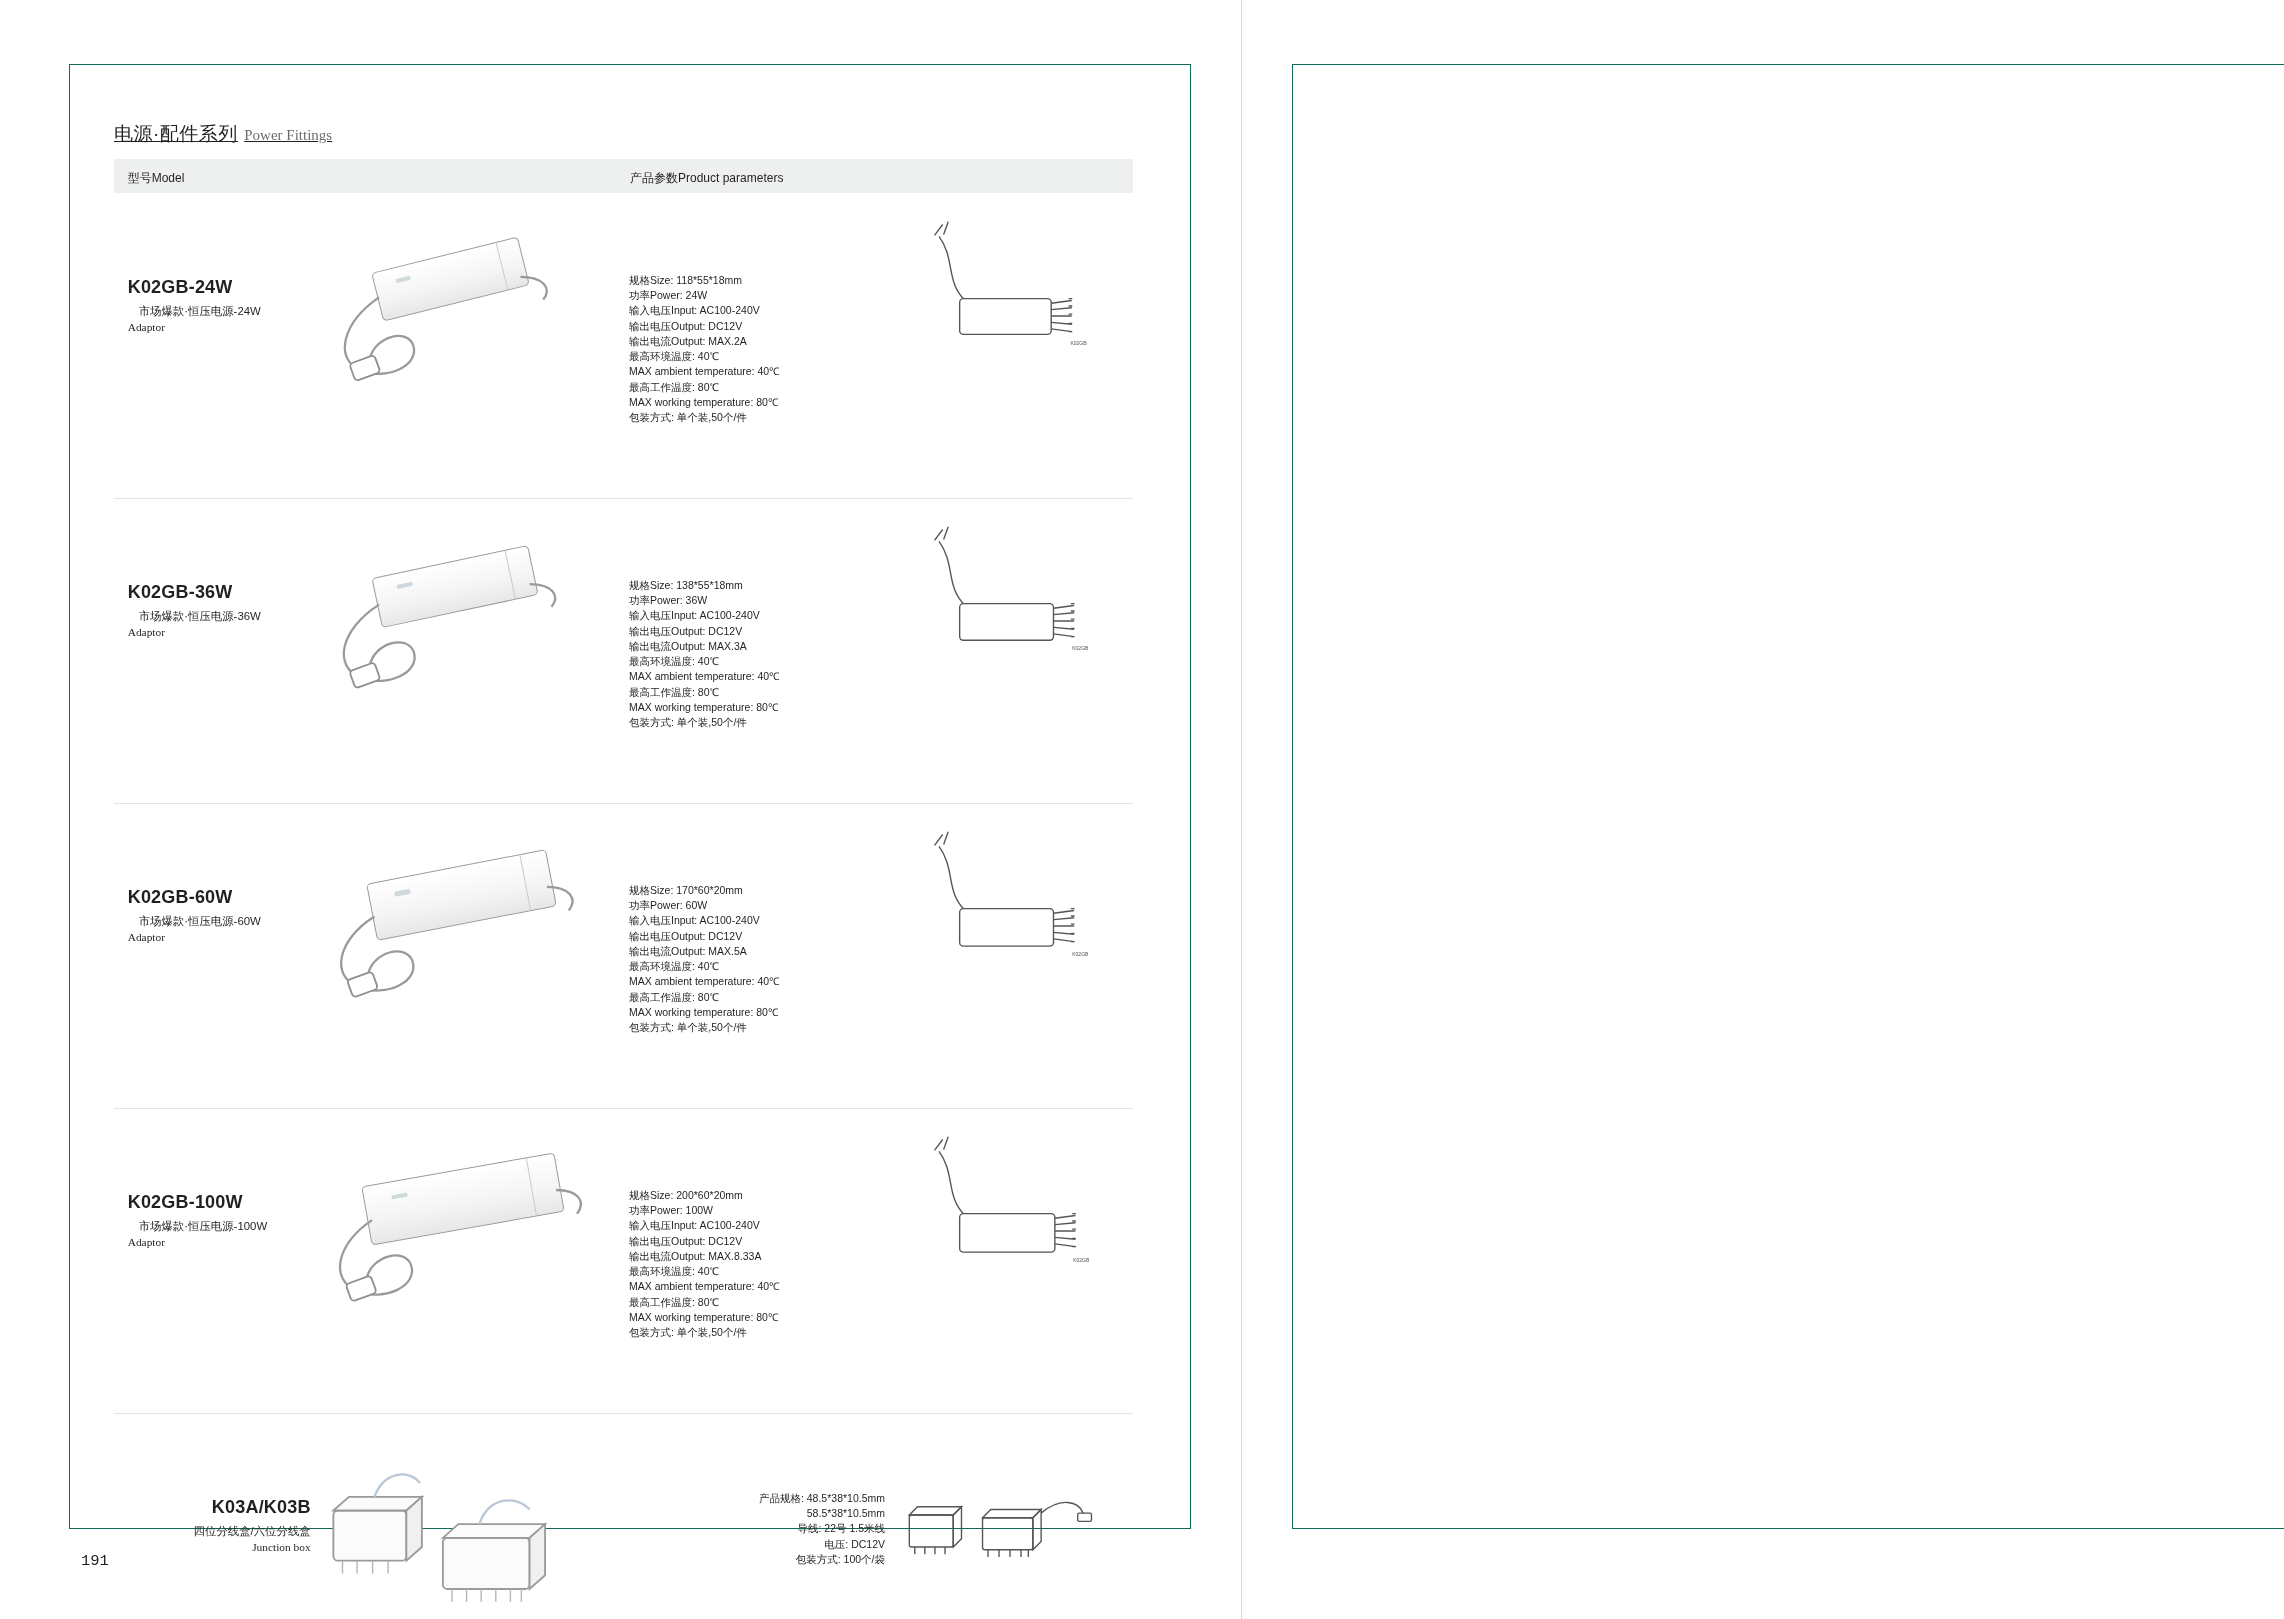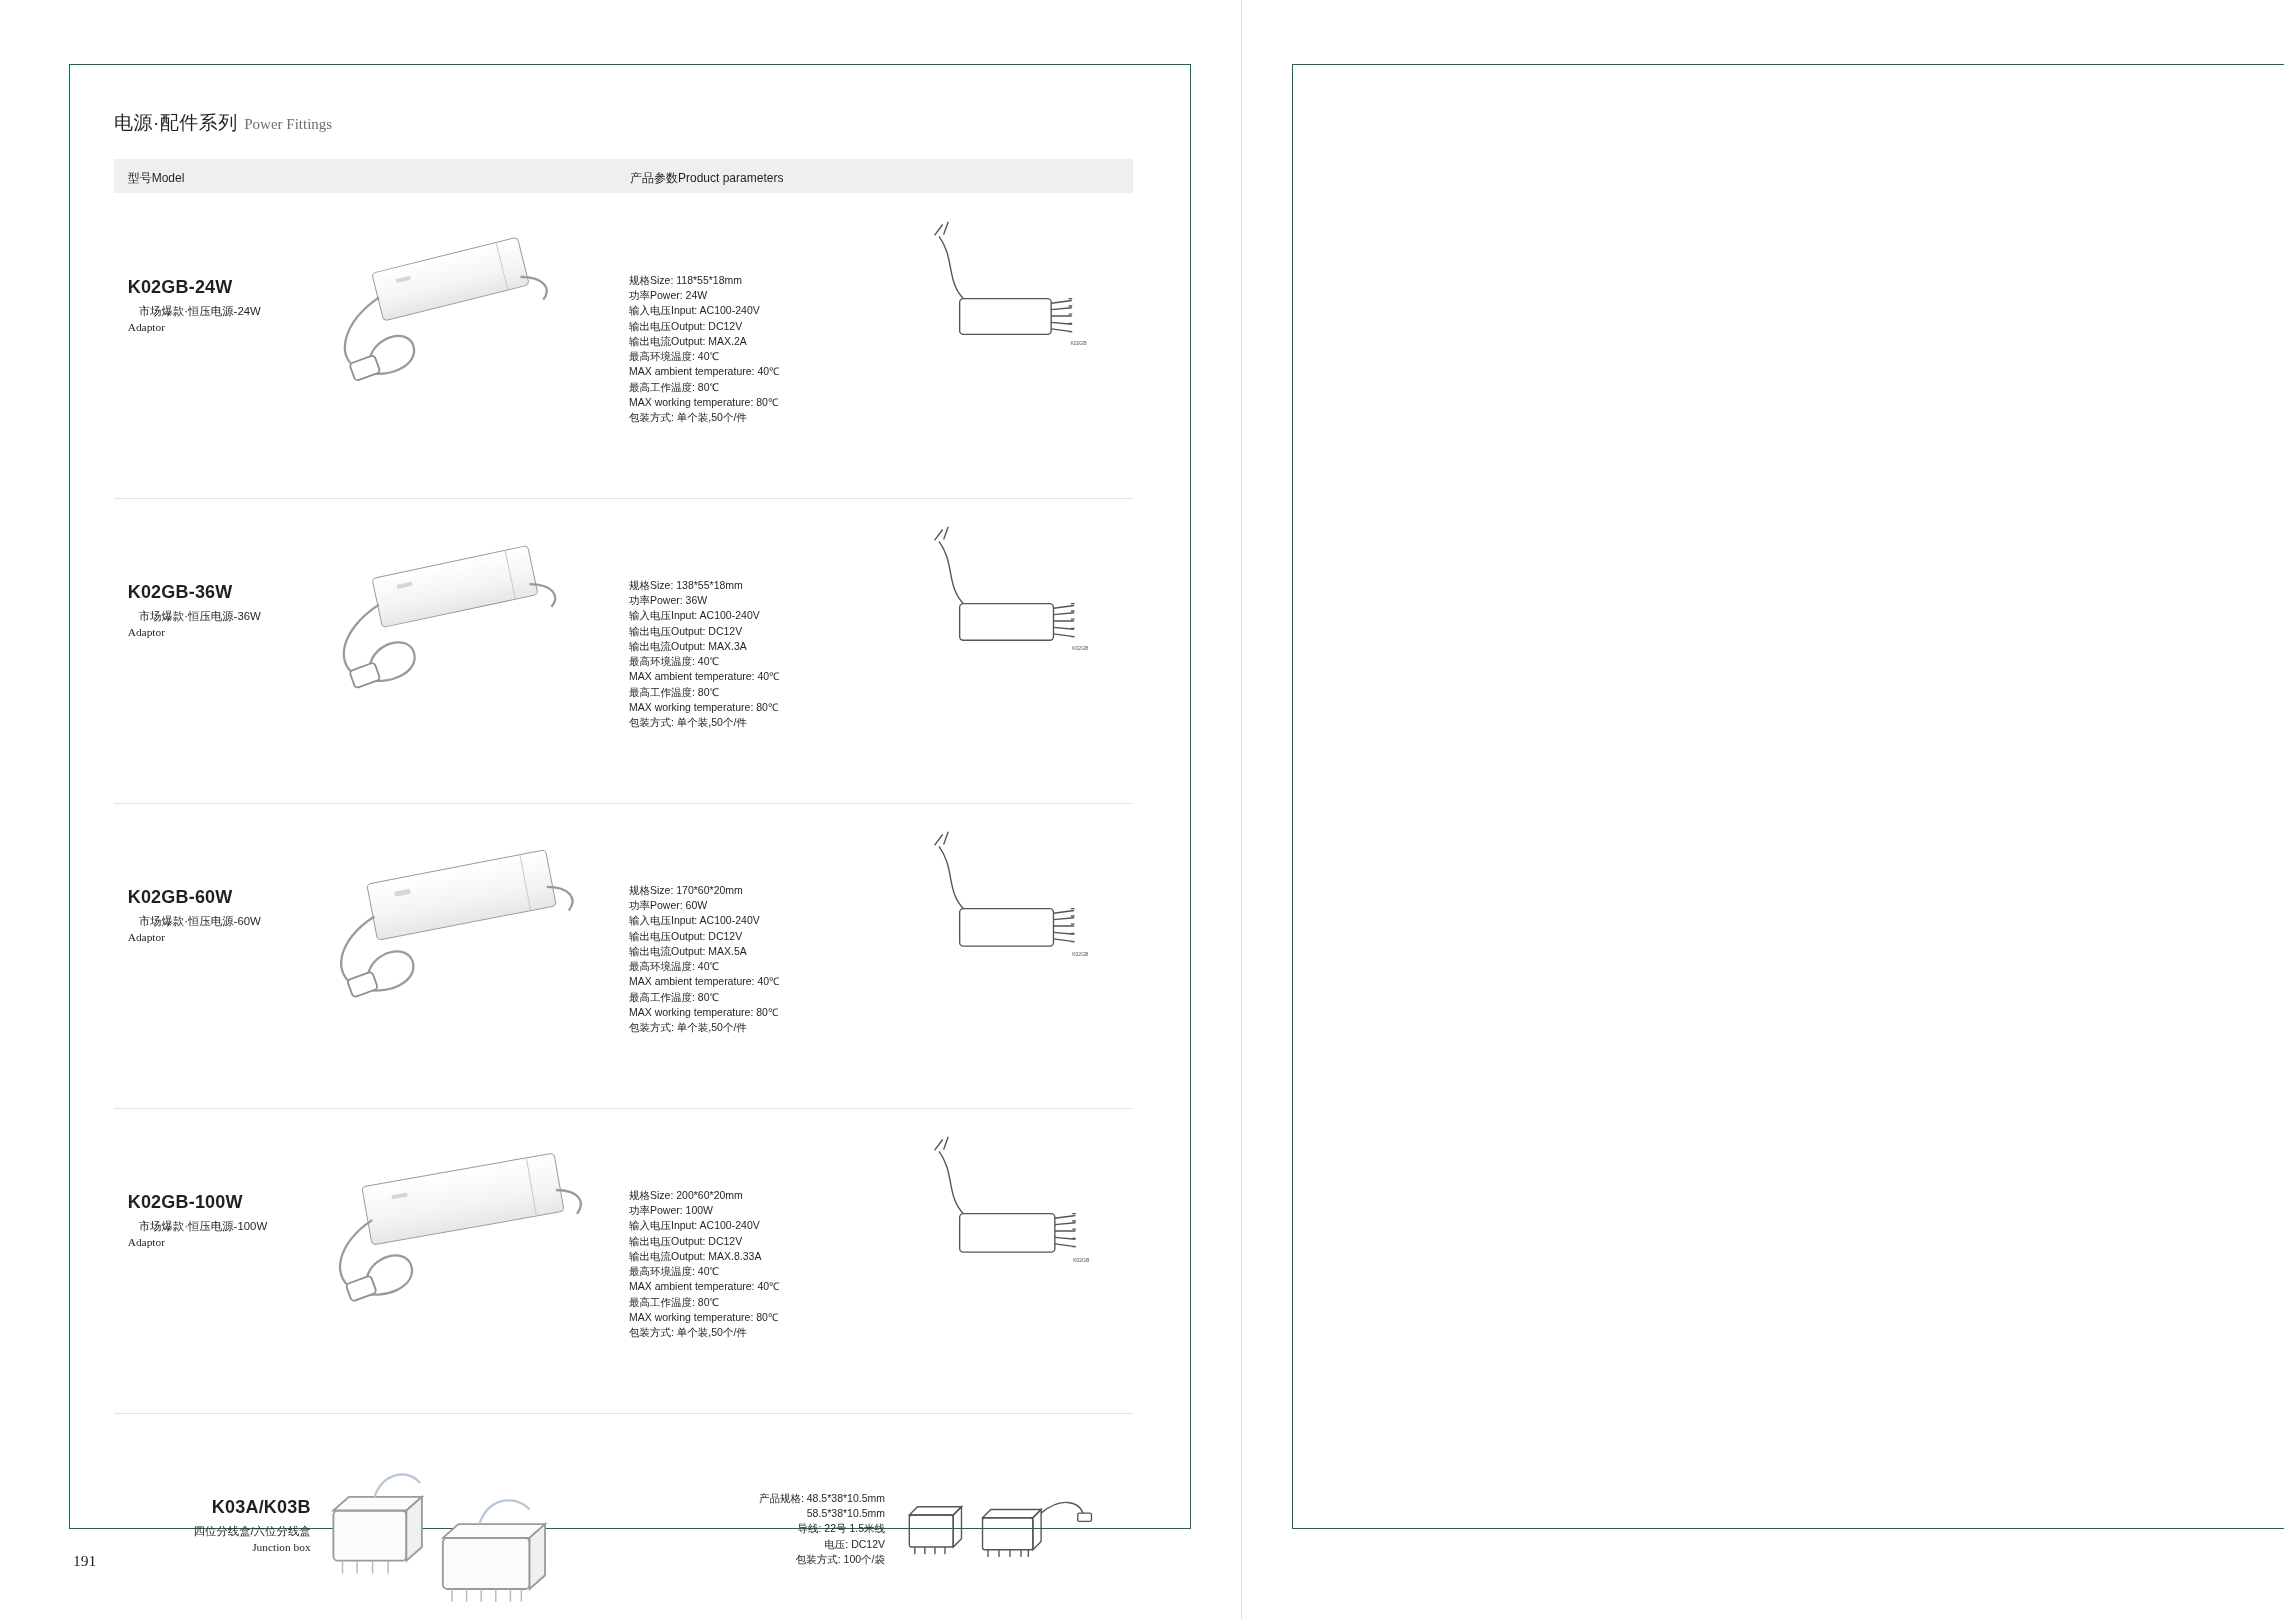--- a/index.html
+++ b/index.html
@@ -19,23 +19,24 @@
   .frame {
     position: absolute;
     top: 64px; bottom: 91px;
     border: 1.4px solid #0e6b5a;
   }
   .page-left .frame { left: 69px; right: 50px; }
   .page-right .frame { left: 50px; right: 69px; }
 
   .sec-head {
     position: absolute;
-    top: 110px;
+    top: 121px;
     font-size: 0;
     white-space: nowrap;
+    text-decoration: underline;
   }
   .page-left .sec-head { left: 114px; }
   .sec-head .cn {
     font-size: 19px;
     letter-spacing: 0.5px;
     color: #231f20;
     font-family: "Liberation Sans", sans-serif;
   }
   .sec-head .en {
     font-size: 15px;
@@ -135,21 +136,22 @@
   .adapter-white .led {
     position: absolute; left: 14%; top: 22%; width: 15.5px; height: 4.6px; background:#cfd8dc; border-radius:1.4px;
   }
   .cable-svg { position: absolute; left:0; top:0; width:100%; height:100%; }
 
   .folio {
     position: absolute;
     bottom: 50px;
     font-size: 15.5px;
     color: #231f20;
-    font-family: Liberation Serif, serif;
+    font-family: Liberation Mono, monospace;
+    margin-left: 8px;
   }
   .page-left .folio { left: 73px; }
 </style>
 </head>
 <body>
 
 <div class="spread">
 
   <div class="page page-left">
     <div class="frame"></div>

